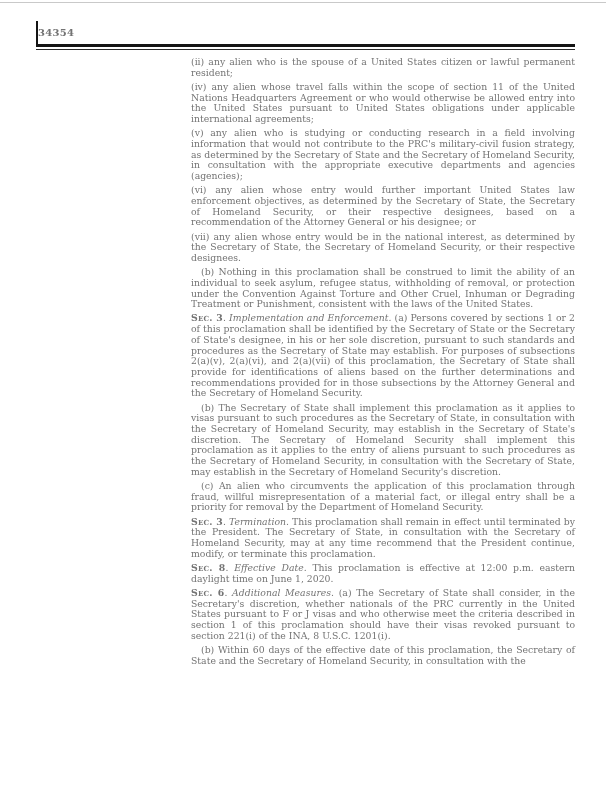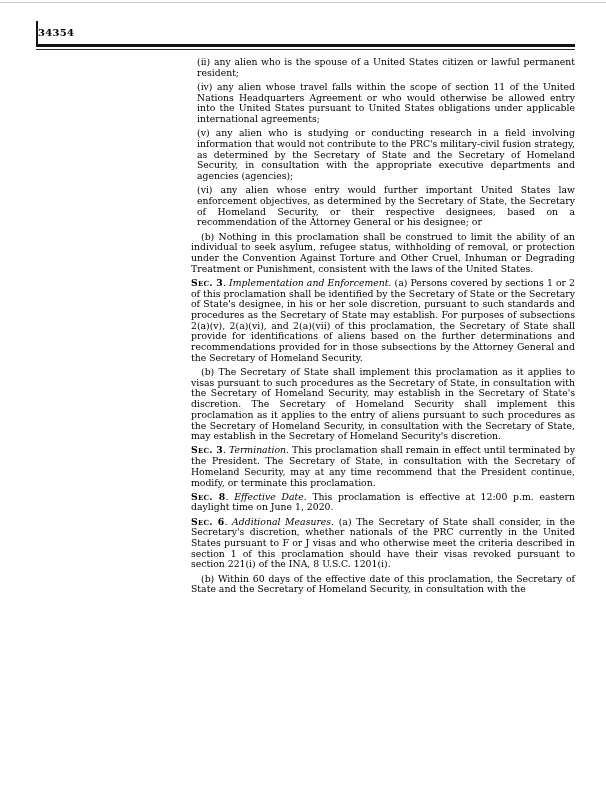--- a/index.html
+++ b/index.html
@@ -5,21 +5,21 @@
   html, body { margin: 0; padding: 0; }
   body {
     width: 606px; height: 786px;
     background: #ffffff;
     font-family: "DejaVu Serif", serif;
   }
   .page {
     position: relative;
     width: 606px; height: 786px;
     background: #ffffff;
-    color: #000000;
+    color: #737373;
     overflow: hidden;
   }
   .top-edge {
     position: absolute; top: 2px; left: 0;
     width: 606px; height: 1px;
     background: #c9c9c9;
   }
   .header-row {
     position: absolute; left: 38px; top: 27px; width: 537px;
     display: flex; align-items: baseline;
@@ -42,21 +42,21 @@
   .rule-thin {
     position: absolute; left: 36px; top: 48.5px;
     width: 539px; height: 1px; background: #2a2a2a;
   }
   .doc-body {
     position: absolute; left: 191px; top: 57px; width: 384px;
     font-size: 9.3px; line-height: 10.7px;
     text-align: justify; text-justify: inter-word;
   }
   .para-block { margin: 0 0 3.5px 0; }
-  .kind-item { margin-left: 6px; }
+  .kind-item { margin-left: 0; }
   .kind-para { text-indent: 10px; }
   .kind-sec  { text-indent: 0; }
   .r-b  { font-weight: bold; }
   .r-i  { font-style: italic; }
   .r-sc { font-variant: small-caps; letter-spacing: 0.2px; }
 </style>
 </head>
 <body>
 
 <div class="page">
@@ -68,21 +68,23 @@
 
   <div class="header-tick"></div>
   <div class="rule-thick"></div>
   <div class="rule-thin"></div>
 
   <main class="doc-body" id="doc-body">
       <div class="para-block kind-item"><span>(ii) any alien who is the spouse of a United States citizen or lawful permanent resident;</span></div>
       <div class="para-block kind-item"><span>(iv) any alien whose travel falls within the scope of section 11 of the United Nations Headquarters Agreement or who would otherwise be allowed entry into the United States pursuant to United States obligations under applicable international agreements;</span></div>
       <div class="para-block kind-item"><span>(v) any alien who is studying or conducting research in a field involving information that would not contribute to the PRC's military-civil fusion strategy, as determined by the Secretary of State and the Secretary of Homeland Security, in consultation with the appropriate executive departments and agencies (agencies);</span></div>
       <div class="para-block kind-item"><span>(vi) any alien whose entry would further important United States law enforcement objectives, as determined by the Secretary of State, the Secretary of Homeland Security, or their respective designees, based on a recommendation of the Attorney General or his designee; or</span></div>
+      <div class="para-block kind-item"><span>(vii) any alien whose entry would be in the national interest, as determined by the Secretary of State, the Secretary of Homeland Security, or their respective designees.</span></div>
       <div class="para-block kind-para"><span>(b) Nothing in this proclamation shall be construed to limit the ability of an individual to seek asylum, refugee status, withholding of removal, or protection under the Convention Against Torture and Other Cruel, Inhuman or Degrading Treatment or Punishment, consistent with the laws of the United States.</span></div>
       <div class="para-block kind-sec"><span class="r-b r-sc">Sec. 3</span><span>. </span><span class="r-i">Implementation and Enforcement.</span><span> (a) Persons covered by sections 1 or 2 of this proclamation shall be identified by the Secretary of State or the Secretary of State's designee, in his or her sole discretion, pursuant to such standards and procedures as the Secretary of State may establish. For purposes of subsections 2(a)(v), 2(a)(vi), and 2(a)(vii) of this proclamation, the Secretary of State shall provide for identifications of aliens based on the further determinations and recommendations provided for in those subsections by the Attorney General and the Secretary of Homeland Security.</span></div>
       <div class="para-block kind-para"><span>(b) The Secretary of State shall implement this proclamation as it applies to visas pursuant to such procedures as the Secretary of State, in consultation with the Secretary of Homeland Security, may establish in the Secretary of State's discretion. The Secretary of Homeland Security shall implement this proclamation as it applies to the entry of aliens pursuant to such procedures as the Secretary of Homeland Security, in consultation with the Secretary of State, may establish in the Secretary of Homeland Security's discretion.</span></div>
+      <div class="para-block kind-para"><span>(c) An alien who circumvents the application of this proclamation through fraud, willful misrepresentation of a material fact, or illegal entry shall be a priority for removal by the Department of Homeland Security.</span></div>
       <div class="para-block kind-sec"><span class="r-b r-sc">Sec. 3</span><span>. </span><span class="r-i">Termination.</span><span> This proclamation shall remain in effect until terminated by the President. The Secretary of State, in consultation with the Secretary of Homeland Security, may at any time recommend that the President continue, modify, or terminate this proclamation.</span></div>
       <div class="para-block kind-sec"><span class="r-b r-sc">Sec. 8</span><span>. </span><span class="r-i">Effective Date.</span><span> This proclamation is effective at 12:00 p.m. eastern daylight time on June 1, 2020.</span></div>
       <div class="para-block kind-sec"><span class="r-b r-sc">Sec. 6</span><span>. </span><span class="r-i">Additional Measures.</span><span> (a) The Secretary of State shall consider, in the Secretary's discretion, whether nationals of the PRC currently in the United States pursuant to F or J visas and who otherwise meet the criteria described in section 1 of this proclamation should have their visas revoked pursuant to section 221(i) of the INA, 8 U.S.C. 1201(i).</span></div>
       <div class="para-block kind-para"><span>(b) Within 60 days of the effective date of this proclamation, the Secretary of State and the Secretary of Homeland Security, in consultation with the</span></div>
     </main>
 </div>
 
 </body></html>

